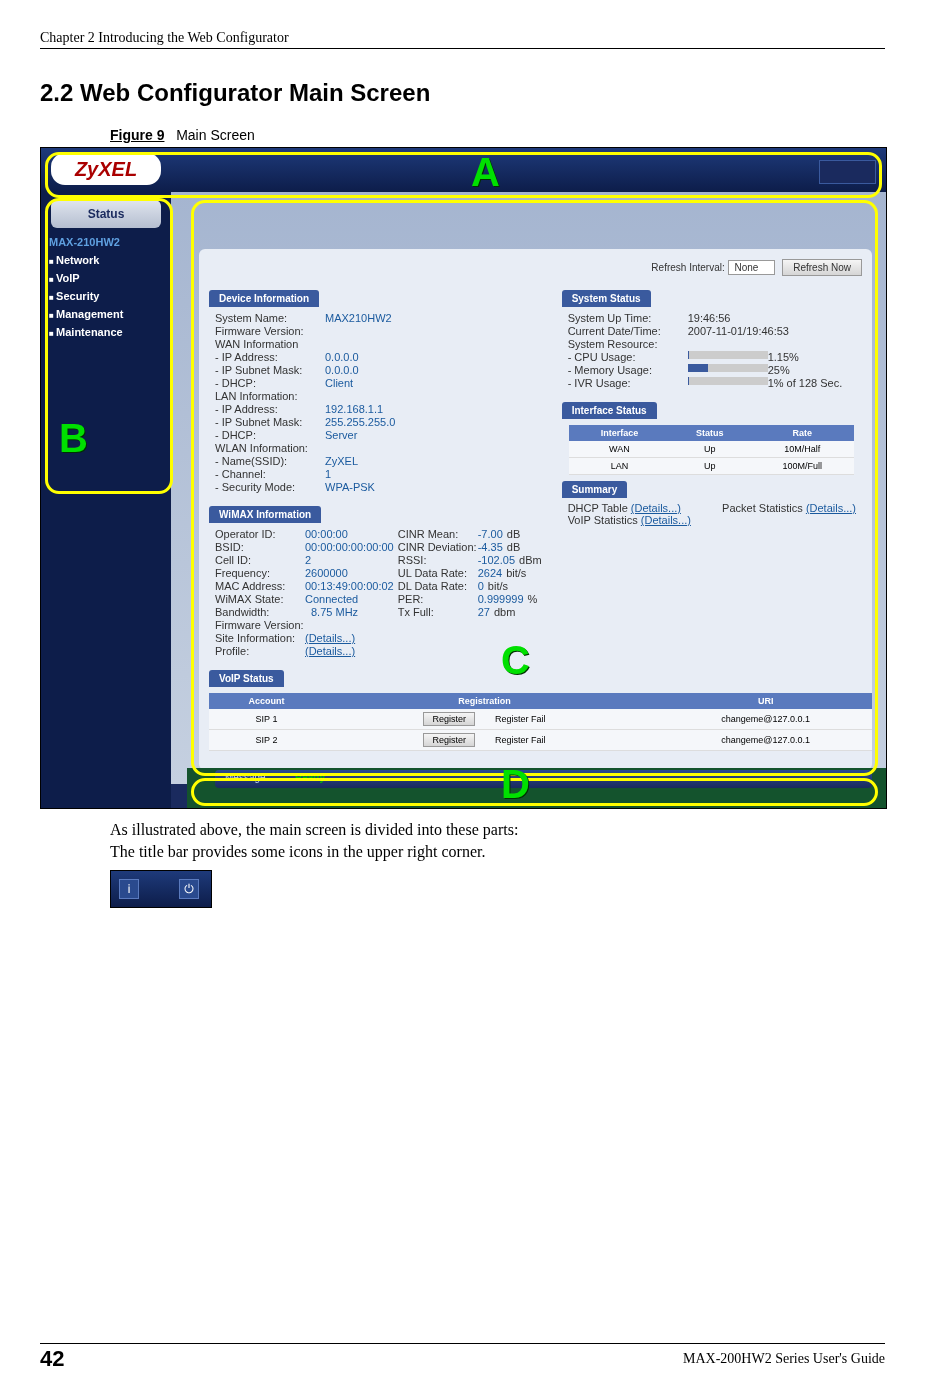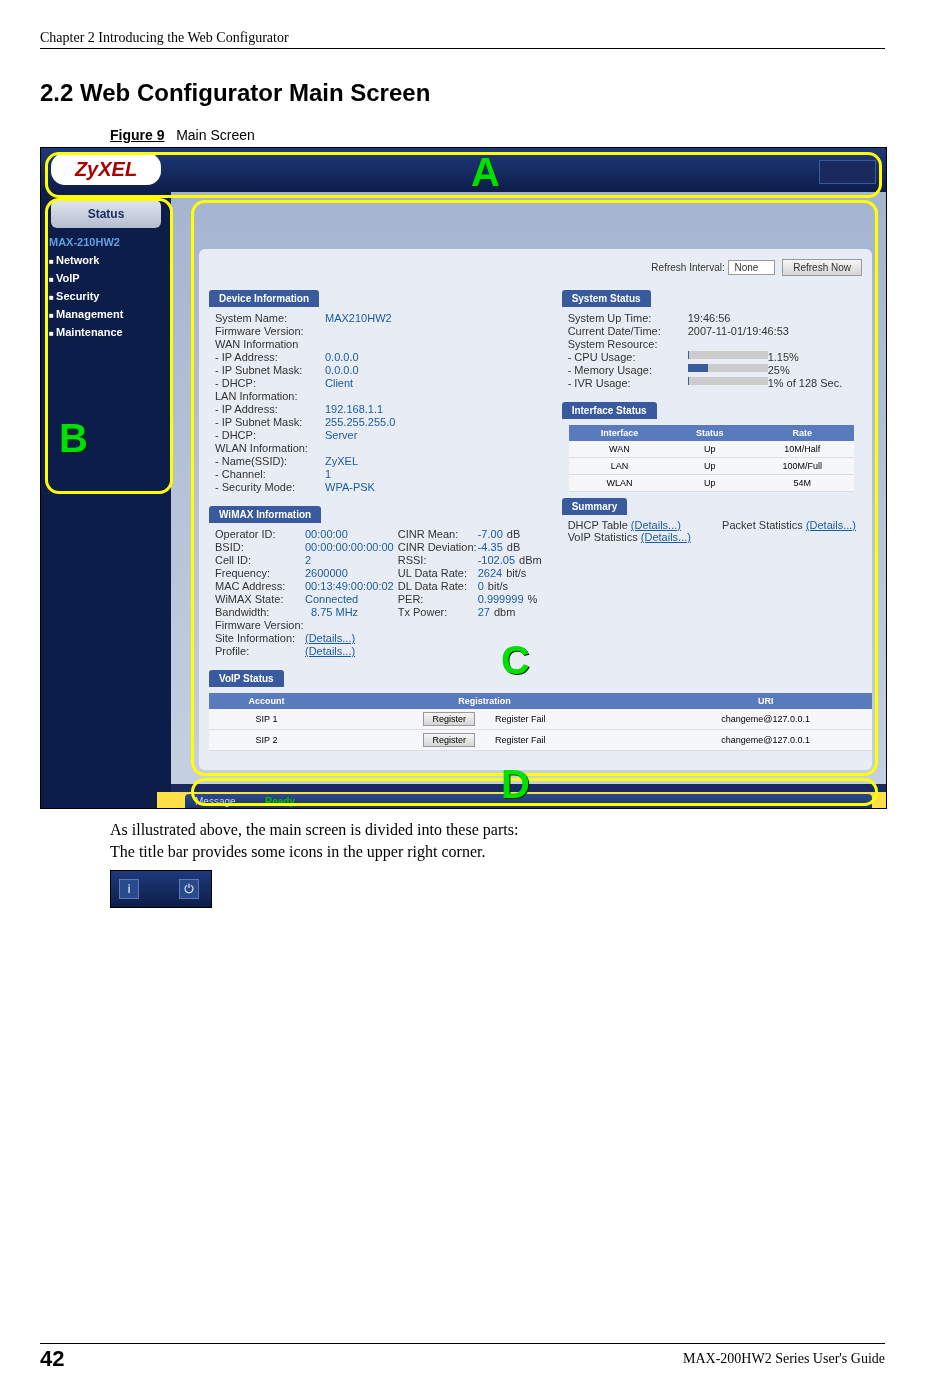--- a/index.html
+++ b/index.html
@@ -201,23 +201,23 @@
   .link { color: #1a5a9e; text-decoration: underline; }
   .mini-btn {
     display: inline-block;
     background: linear-gradient(#f5f5f5,#d5d5d5);
     border: 1px solid #999;
     padding: 1px 8px;
     font-size: 9px;
   }
   .status-bar {
     position: absolute;
-    left: 116px; right: 0; bottom: 0;
-    height: 16px;
-    background: #fde047;
+    left: 146px; right: 0; bottom: 0;
+    height: 40px;
+    background: #14532d;
   }
   .status-inner {
     position: absolute;
     left: 28px; right: 14px;
     top: 2px;
     height: 18px;
     background: linear-gradient(#2a4a8e,#1a2a5e);
     border-radius: 4px;
   }
   .status-label {
@@ -471,21 +471,21 @@
                     <span class="k" style="width:80px;">DL Data Rate:</span>
                     <span class="v">0</span>
                     <span style="margin-left:4px;">bit/s</span>
                   </div>
                   <div class="kv">
                     <span class="k" style="width:80px;">PER:</span>
                     <span class="v">0.999999</span>
                     <span style="margin-left:4px;">%</span>
                   </div>
                   <div class="kv">
-                    <span class="k" style="width:80px;">Tx Power:</span>
+                    <span class="k" style="width:80px;">Tx Full:</span>
                     <span class="v">27</span>
                     <span style="margin-left:4px;">dbm</span>
                   </div>
                 </div>
             </div>
 
             <div class="panel-title">VoIP Status</div>
             <table class="small-table" style="width:200%;">
               <tbody>
                   <tr>
@@ -556,25 +556,20 @@
               <tr>
                     <td>WAN</td>
                     <td>Up</td>
                     <td>10M/Half</td>
                   </tr>
               <tr>
                     <td>LAN</td>
                     <td>Up</td>
                     <td>100M/Full</td>
                   </tr>
-              <tr>
-                    <td>WLAN</td>
-                    <td>Up</td>
-                    <td>54M</td>
-                  </tr>
             </tbody>
               </table>
 
             <div class="panel-title">Summary</div>
             <div class="panel-body">
               <div style="display:flex;justify-content:space-between;">
                 <span><span>DHCP Table</span> <span class="link">(Details...)</span></span>
                 <span><span>Packet Statistics</span> <span class="link">(Details...)</span></span>
               </div>
               <div><span>VoIP Statistics</span> <span class="link">(Details...)</span></div>

